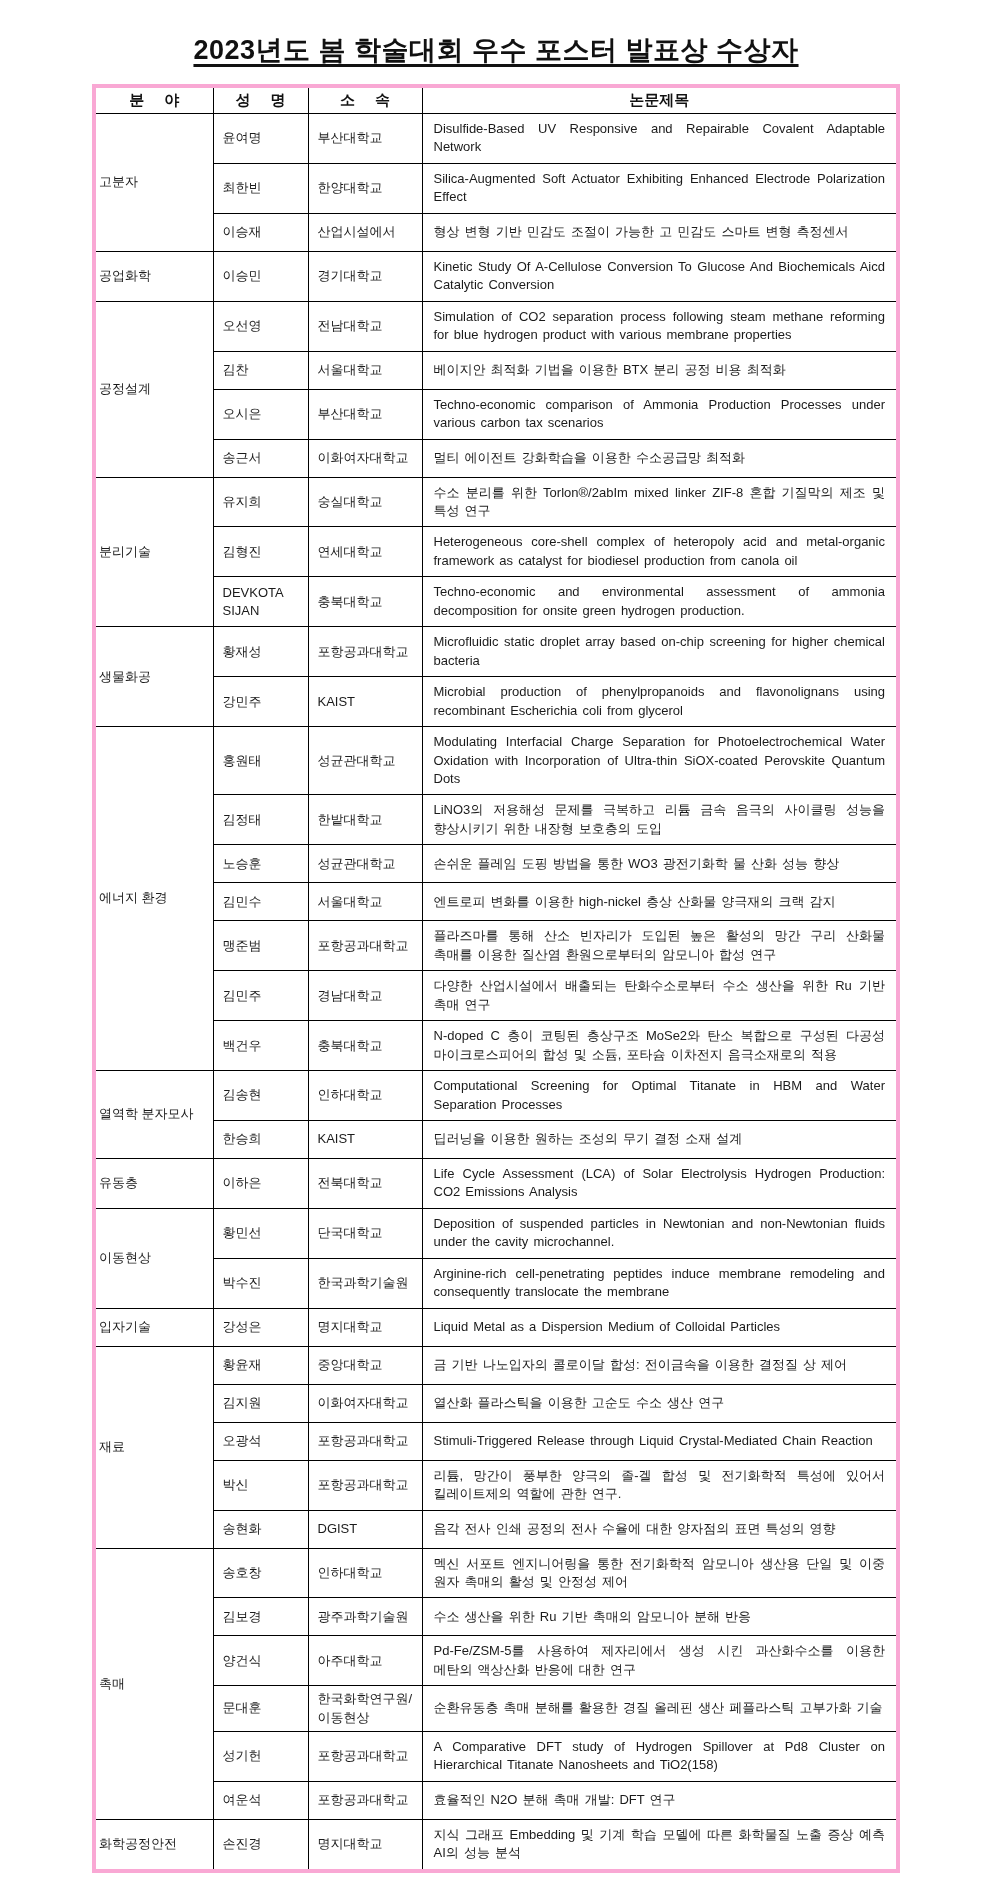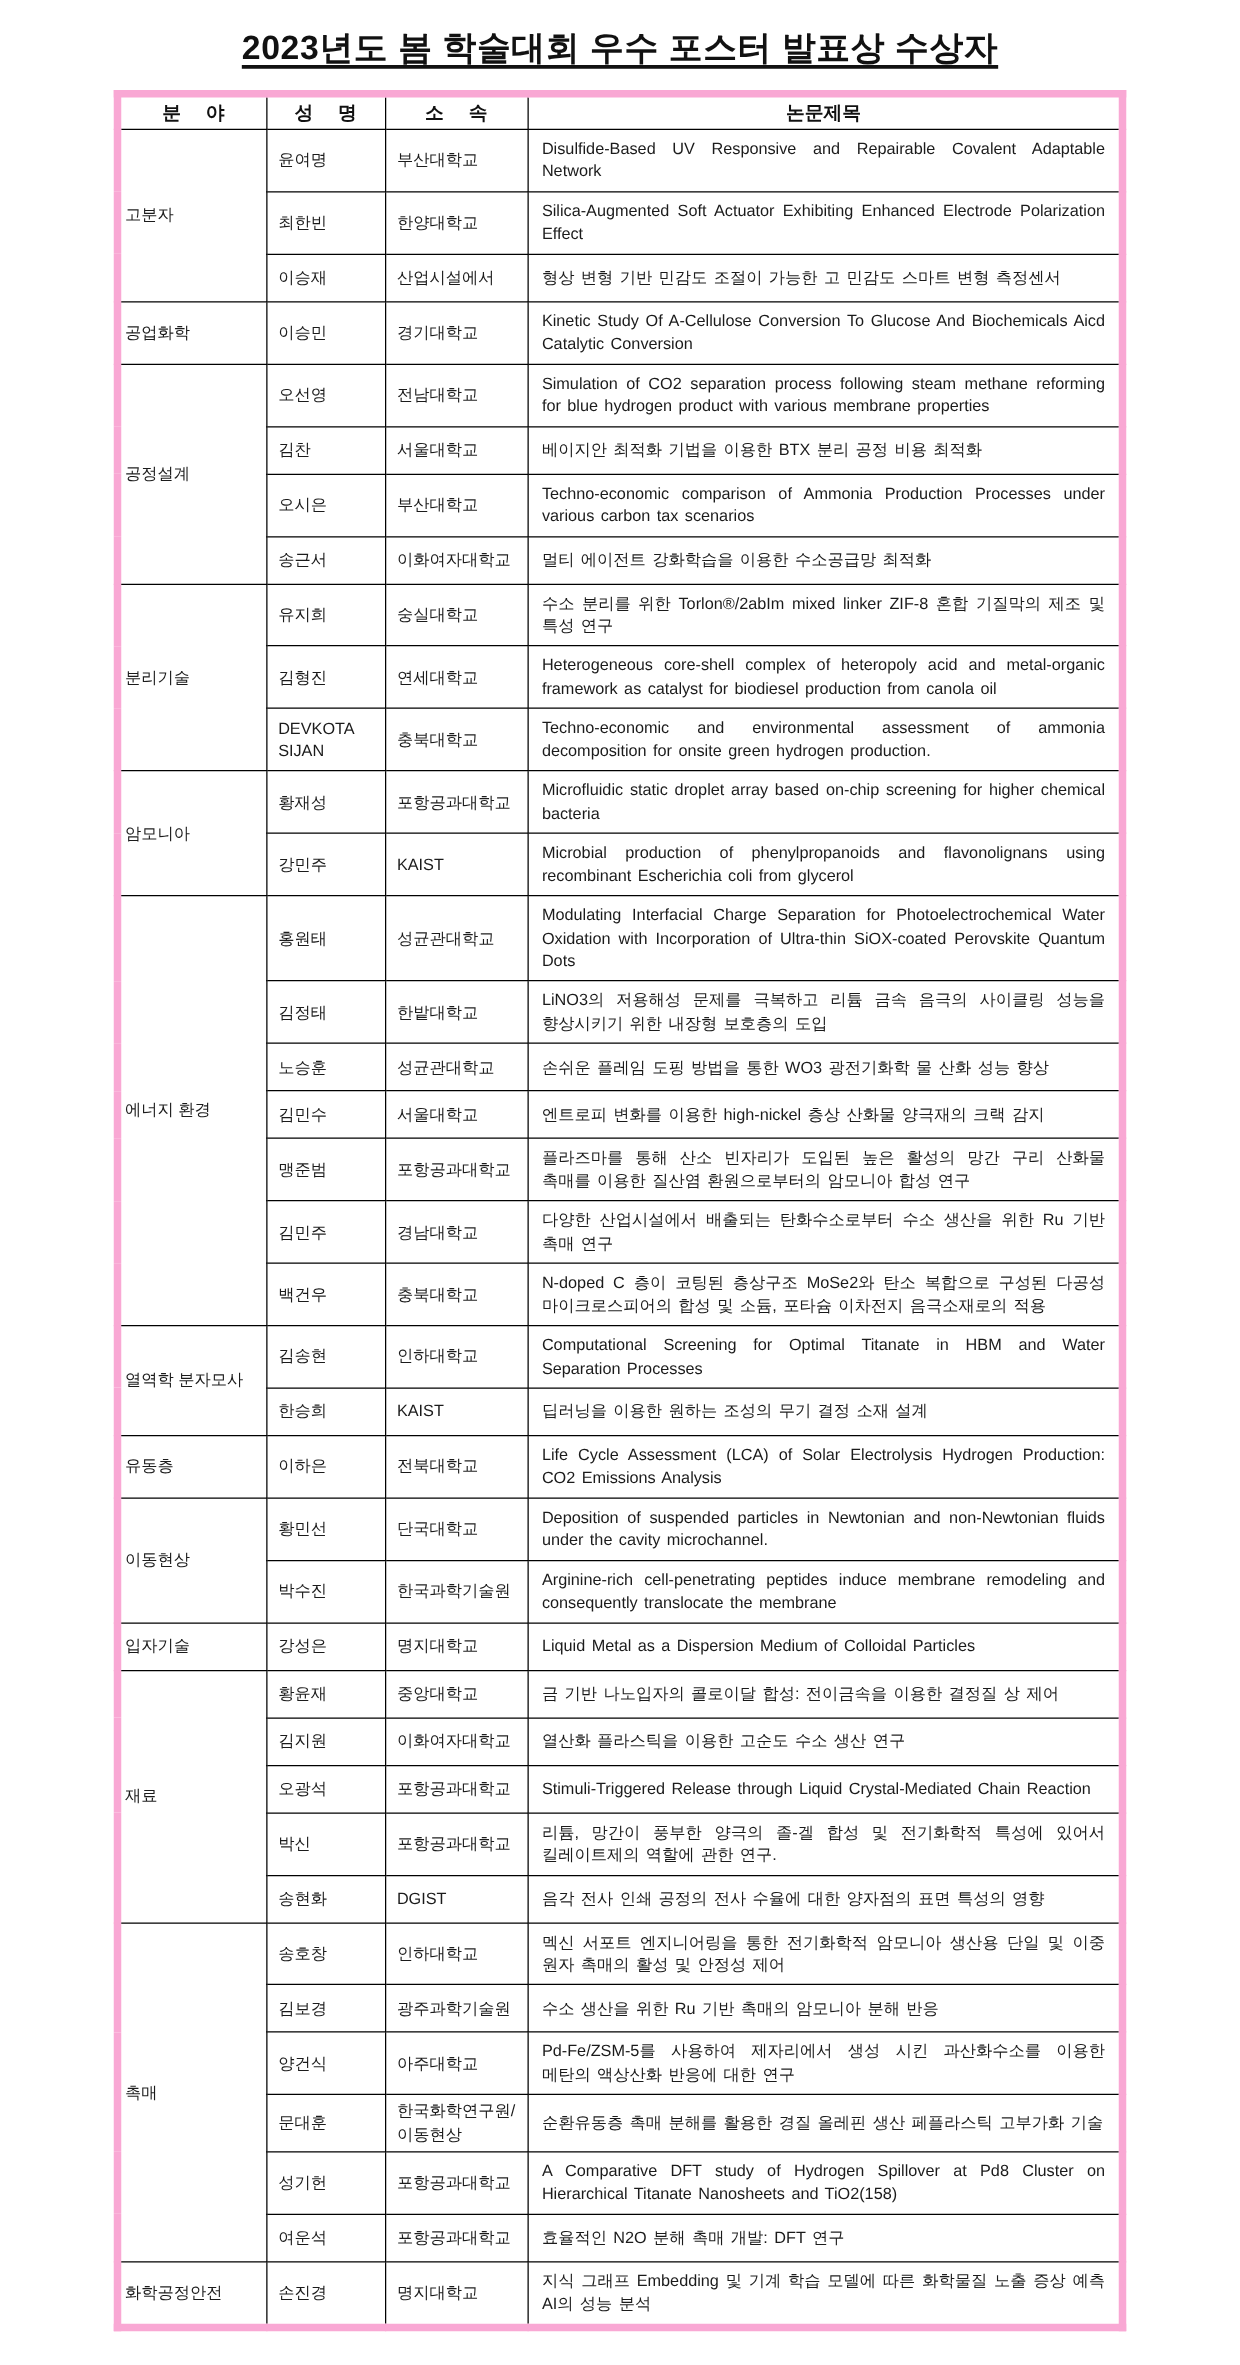--- a/index.html
+++ b/index.html
@@ -7,41 +7,41 @@
     padding: 0;
     background: #ffffff;
     color: #1b1b1b;
     font-family: "Liberation Sans", "DejaVu Sans", sans-serif;
   }
   .page {
     width: 992px;
     min-height: 1892px;
     background: #ffffff;
     box-sizing: border-box;
-    padding-top: 14px;
+    padding-top: 26px;
   }
   .doc-title {
     text-align: center;
     font-size: 27px;
     font-weight: bold;
     letter-spacing: 0.5px;
     margin: 6px 0 16px 0;
     color: #111111;
   }
   .doc-title .underline {
     text-decoration: underline;
     text-decoration-thickness: 2.5px;
     text-underline-offset: 5px;
   }
   table.awards {
     border-collapse: collapse;
     table-layout: fixed;
     width: 804px;
     margin: 0 auto;
-    border: 6px solid #f9a8d4;
+    border: 4px solid #f9a8d4;
   }
   table.awards th, table.awards td {
     border: 1px solid #000000;
     box-sizing: border-box;
     vertical-align: middle;
   }
   table.awards th {
     font-size: 15px;
     font-weight: bold;
     text-align: center;
@@ -151,21 +151,21 @@
           <td class="name">김형진</td>
           <td class="aff">연세대학교</td>
           <td class="ptitle">Heterogeneous core-shell complex of heteropoly acid and metal-organic framework as catalyst for biodiesel production from canola oil</td>
         </tr>
         <tr>
           <td class="name">DEVKOTA SIJAN</td>
           <td class="aff">충북대학교</td>
           <td class="ptitle">Techno-economic and environmental assessment of ammonia decomposition for onsite green hydrogen production.</td>
         </tr>
         <tr>
-          <td class="field" rowspan="2">암모니아</td>
+          <td class="field" rowspan="2">생물화공</td>
           <td class="name">황재성</td>
           <td class="aff">포항공과대학교</td>
           <td class="ptitle">Microfluidic static droplet array based on-chip screening for higher chemical bacteria</td>
         </tr>
         <tr>
           <td class="name">강민주</td>
           <td class="aff">KAIST</td>
           <td class="ptitle">Microbial production of phenylpropanoids and flavonolignans using recombinant Escherichia coli from glycerol</td>
         </tr>
         <tr>

